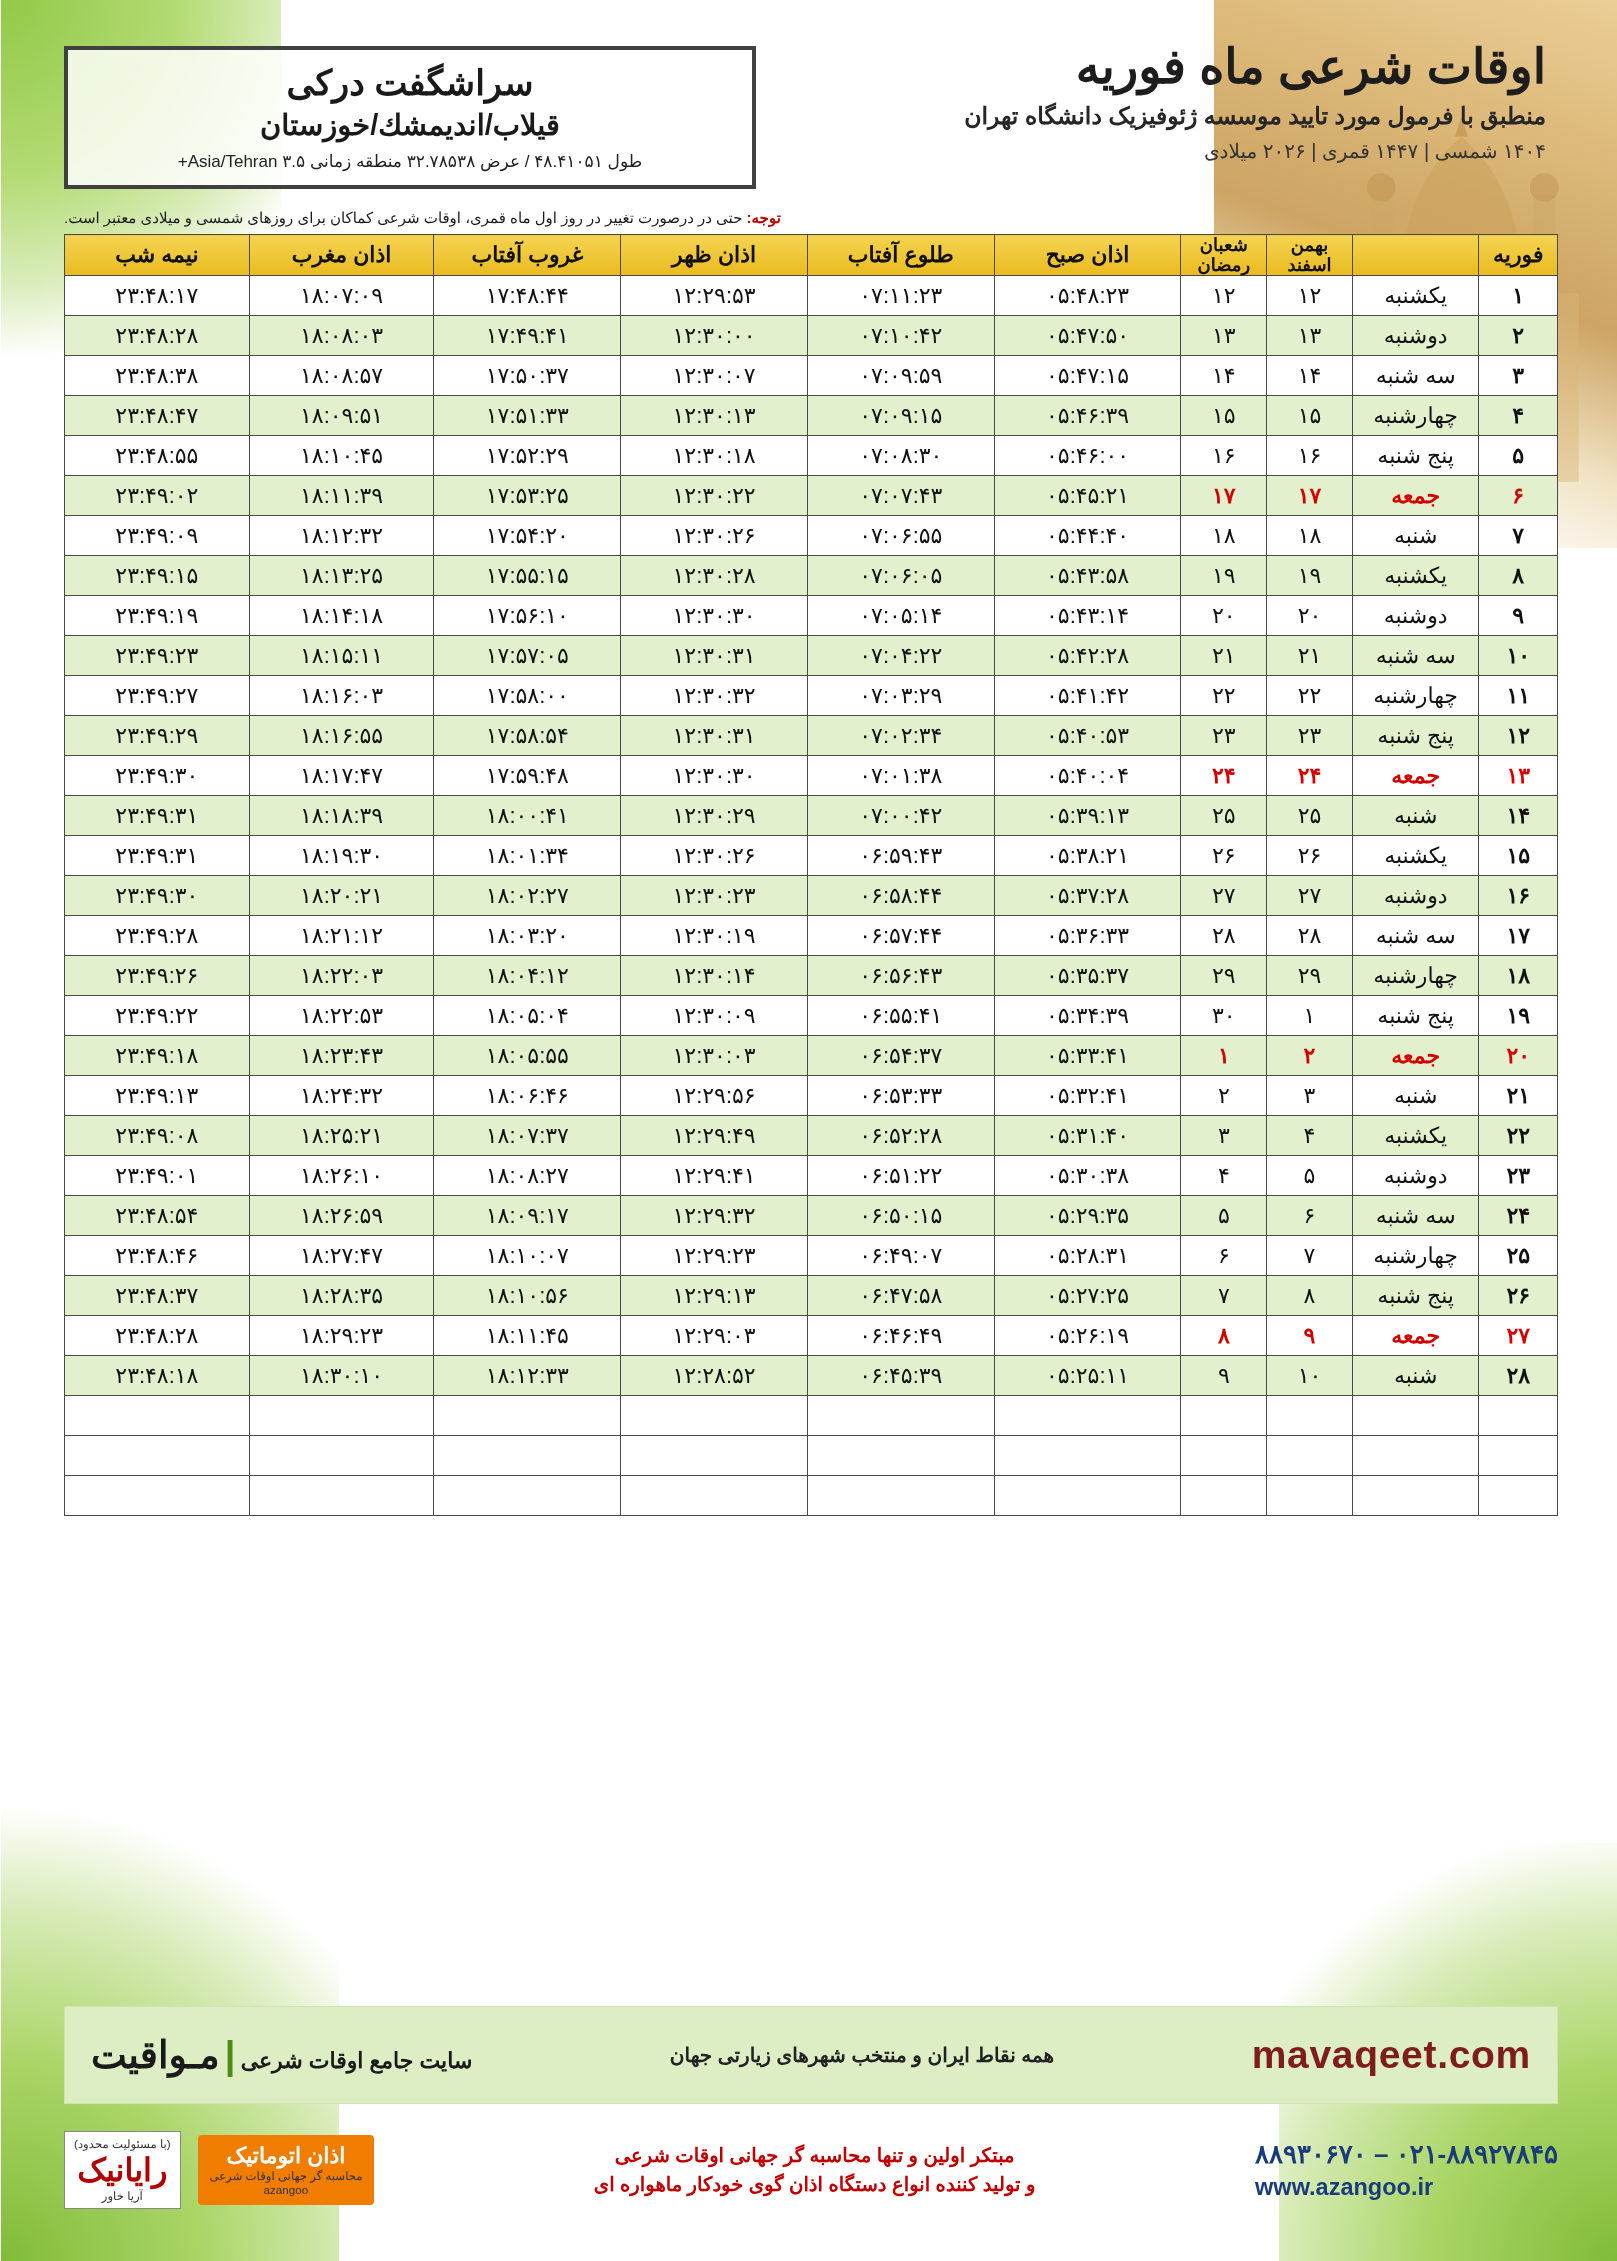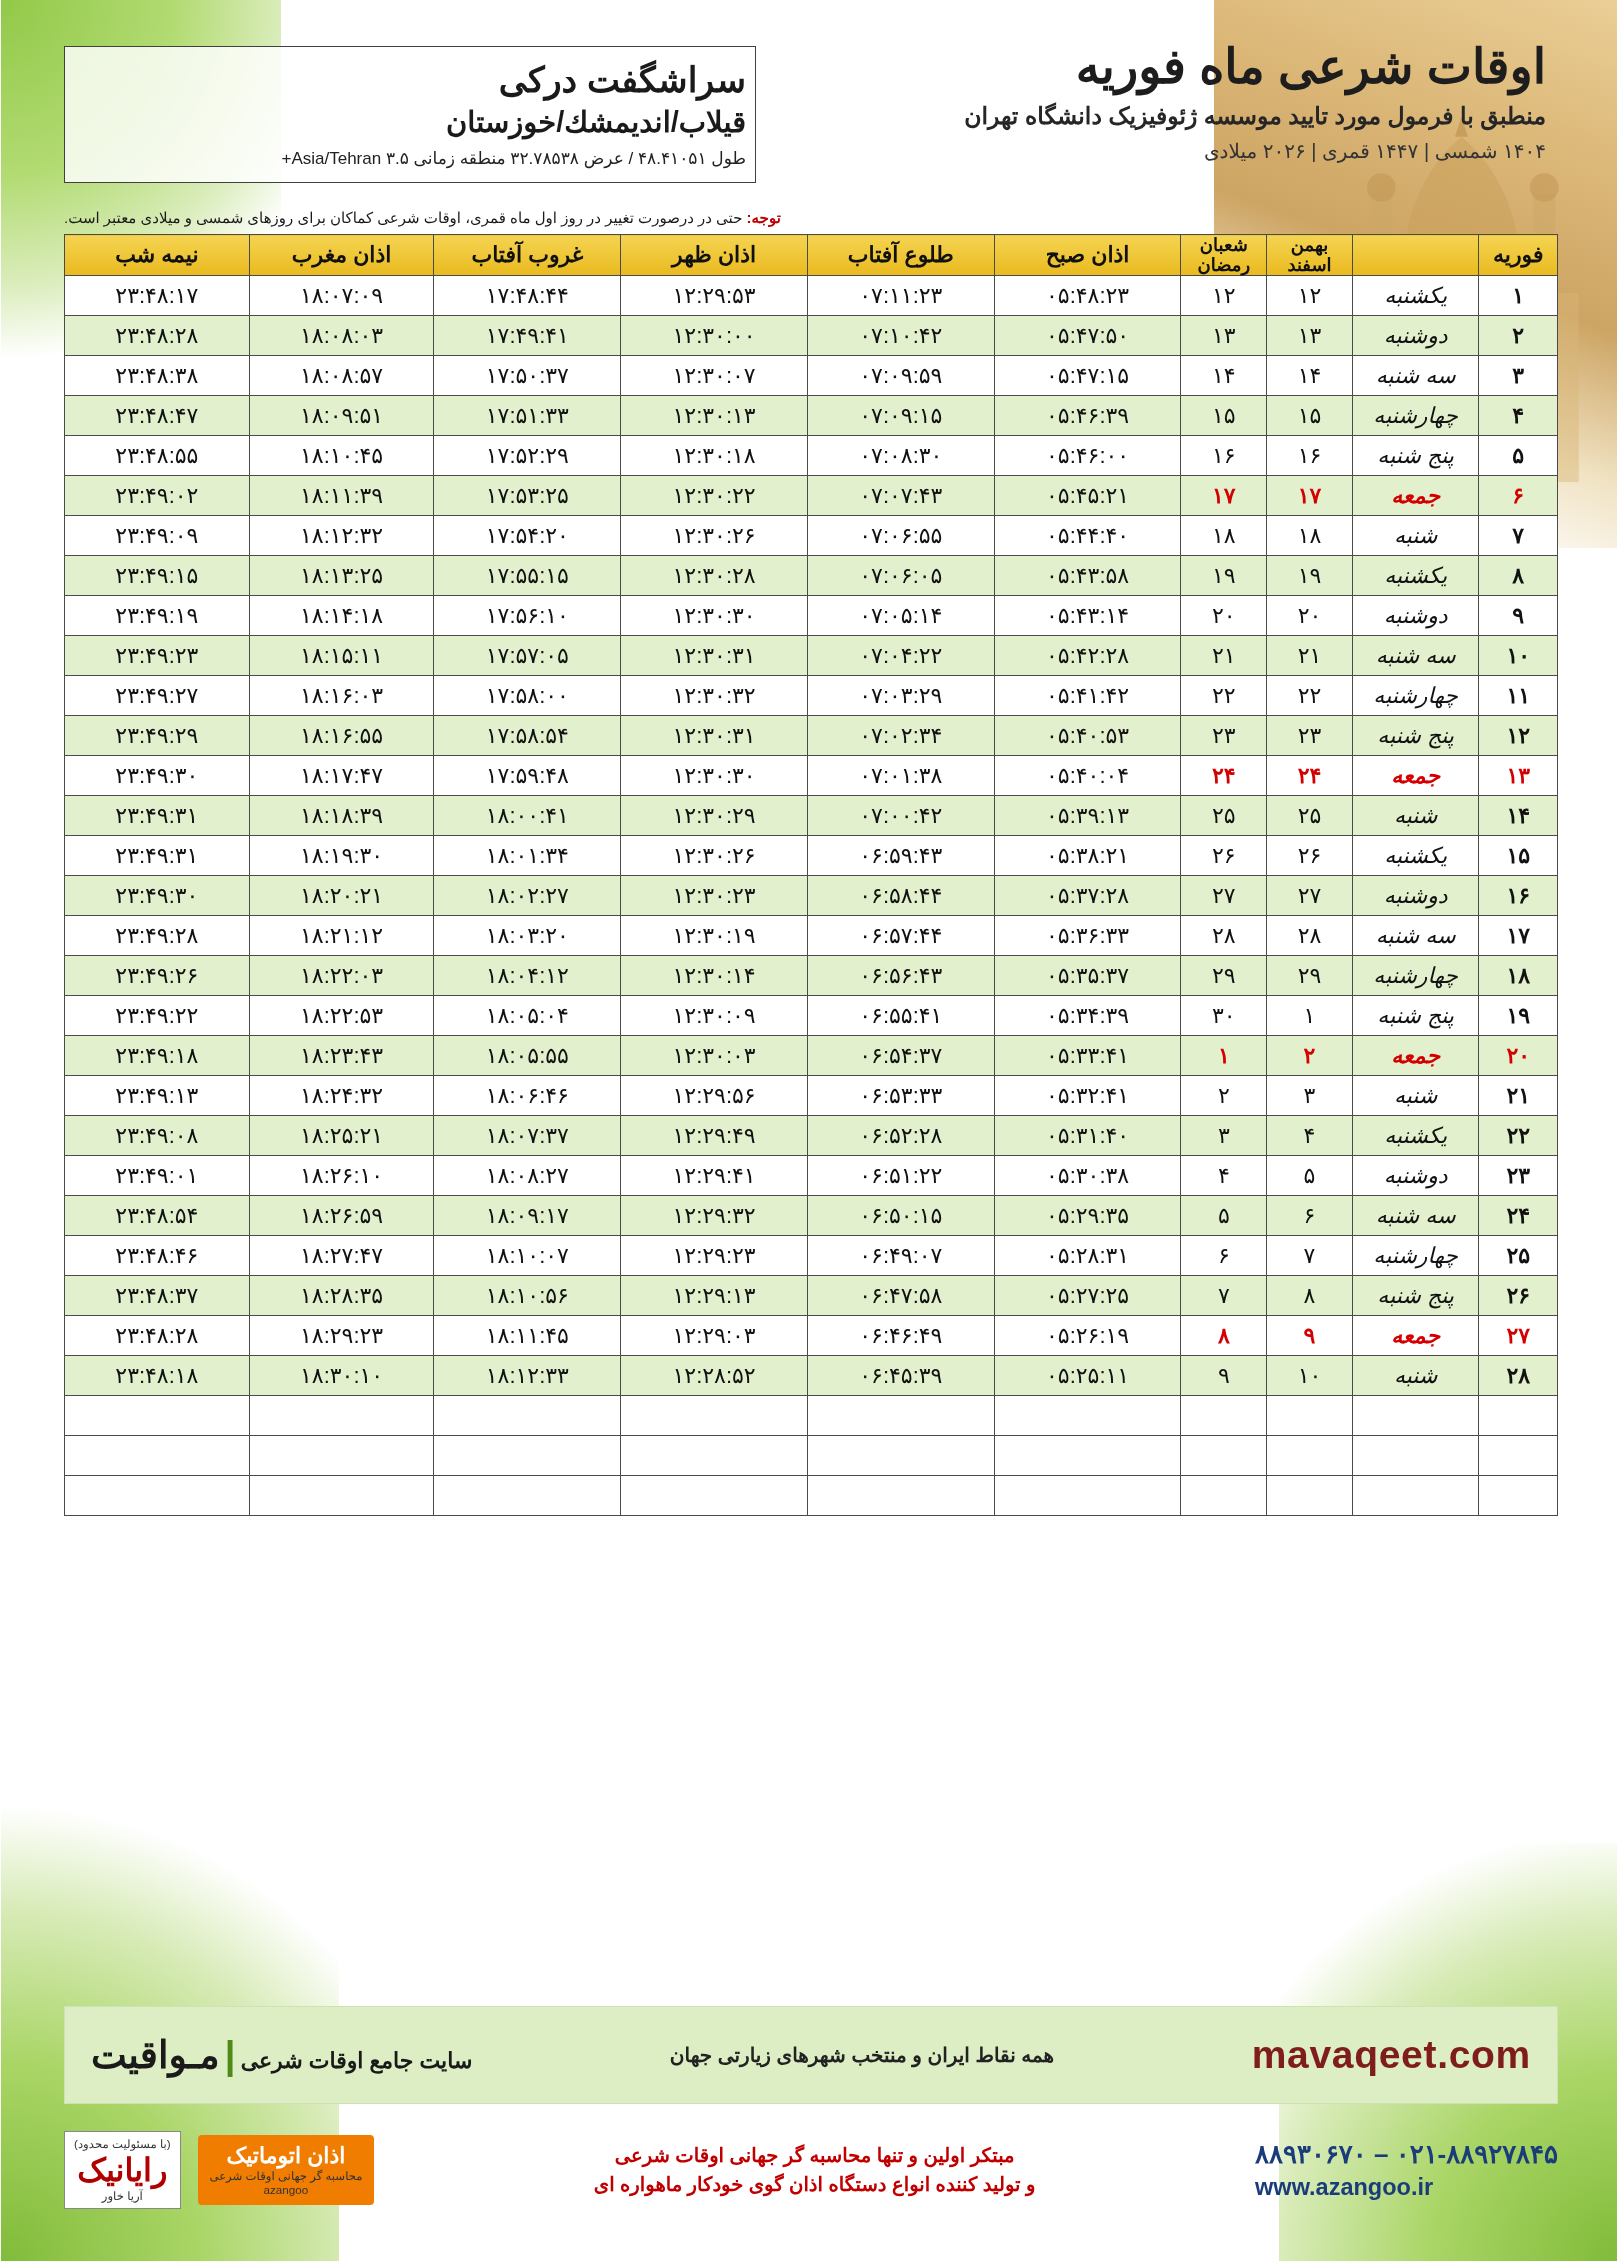--- a/index.html
+++ b/index.html
@@ -74,23 +74,24 @@
     font-size: 20px;
     color: #333;
     margin-top: 9px;
   }
 
   
   .locbox {
     position: absolute;
     left: 64px; top: 46px;
     width: 692px;
-    border: 1px solid #404040;
+    border: 4px solid #404040;
     box-sizing: border-box;
     padding: 11.7px 9px 13px;
+    text-align: center;
     background: rgba(255,255,255,.82);
     z-index: 5;
   }
   .loc-name {
     font-size: 35px;
     font-weight: bold;
     color: #1a1a1a;
     line-height: 1.2;
   }
   .loc-path {
@@ -140,21 +141,21 @@
     background: #f0c93a;
     background: linear-gradient(#f5d452, #e9ba1f);
     font-size: 21.5px;
     font-weight: bold;
     color: #1c1c1c;
     height: 60px;
   }
   thead th.two-line { line-height: 1.12; font-size: 18px; }
   tbody tr:nth-child(odd)  td { background: #ffffff; }
   tbody tr:nth-child(even) td { background: #e3f0cd; }
-  td.daycol { font-size: 21.5px; font-style: italic; }
+  td.daycol { font-size: 21.5px; }
   td.num { font-weight: bold; font-size: 25px; }
   tr.friday td { color: #d40000; font-weight: bold; }
   tr.friday td.time { color: #111; font-weight: normal; }
   td.empty { height: 40px; background: #ffffff !important; }
 
   
   col.c-num    { width: 77px; }
   col.c-day    { width: 124px; }
   col.c-hij2   { width: 84px; }
   col.c-hij1   { width: 84px; }

